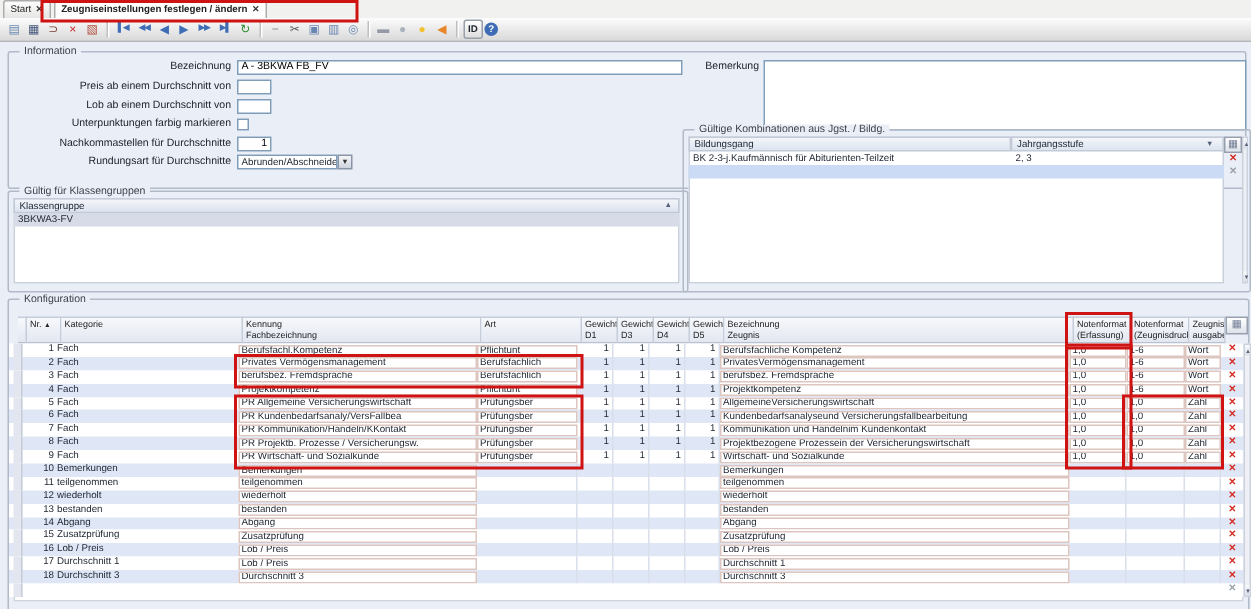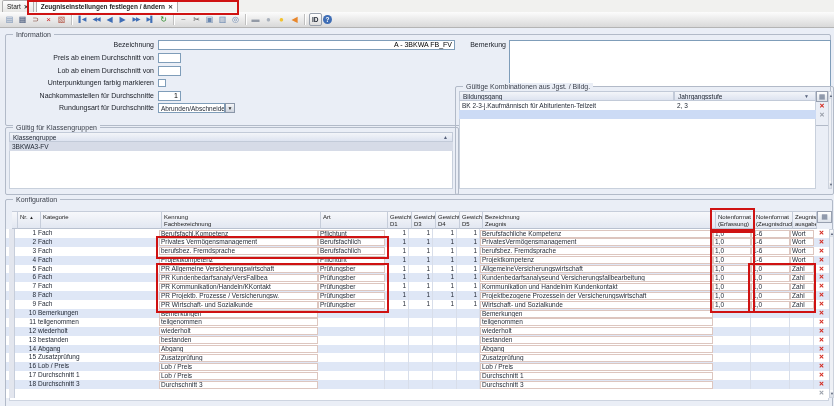--- a/index.html
+++ b/index.html
@@ -26,21 +26,21 @@
         padding:0 2px;border-radius:2px;background:linear-gradient(#ffffff,#dddddd);margin:0 1px;}
   .thelp{width:9px;min-width:9px;height:9px;line-height:9px;border-radius:50%;background:#3e6db5;
          color:#fff;font-size:6.5px;font-weight:bold;}
   
   .gb{position:absolute;border:1px solid #b2bac8;border-radius:2px;}
   .gbl{position:absolute;top:-4px;left:7px;background:#eaeef6;padding:0 3px;font-size:7px;
        color:#3a3f4a;line-height:8px;white-space:nowrap;}
   
   .flab{position:absolute;font-size:7px;color:#20242c;text-align:right;white-space:nowrap;}
   .ibox{position:absolute;background:#fff;border:1px solid #7f9db9;height:10px;font-size:7px;
-        line-height:10px;box-sizing:border-box;padding:0 2px;font-family:"Liberation Sans",sans-serif;text-align:right;}
+        line-height:10px;box-sizing:border-box;padding:0 2px;font-family:"Liberation Sans",sans-serif;}
   .ibox.num{text-align:right;}
   .chk{position:absolute;width:8px;height:8px;background:#fff;border:1px solid #7f9db9;
        box-sizing:border-box;}
   .ddl{position:absolute;background:#fff;border:1px solid #7f9db9;height:10px;line-height:9px;
        font-size:6.5px;box-sizing:border-box;padding:0 2px;white-space:nowrap;overflow:hidden;}
   .ddb{position:absolute;width:10px;height:10px;background:linear-gradient(#f5f6f8,#cdd3dd);
        border:1px solid #8a96a8;box-sizing:border-box;font-size:5px;line-height:8px;
        text-align:center;color:#333;}
   textarea.ta{position:absolute;background:#fff;border:1px solid #7f9db9;box-sizing:border-box;
        resize:none;font-family:"Liberation Sans",sans-serif;font-size:7px;}

